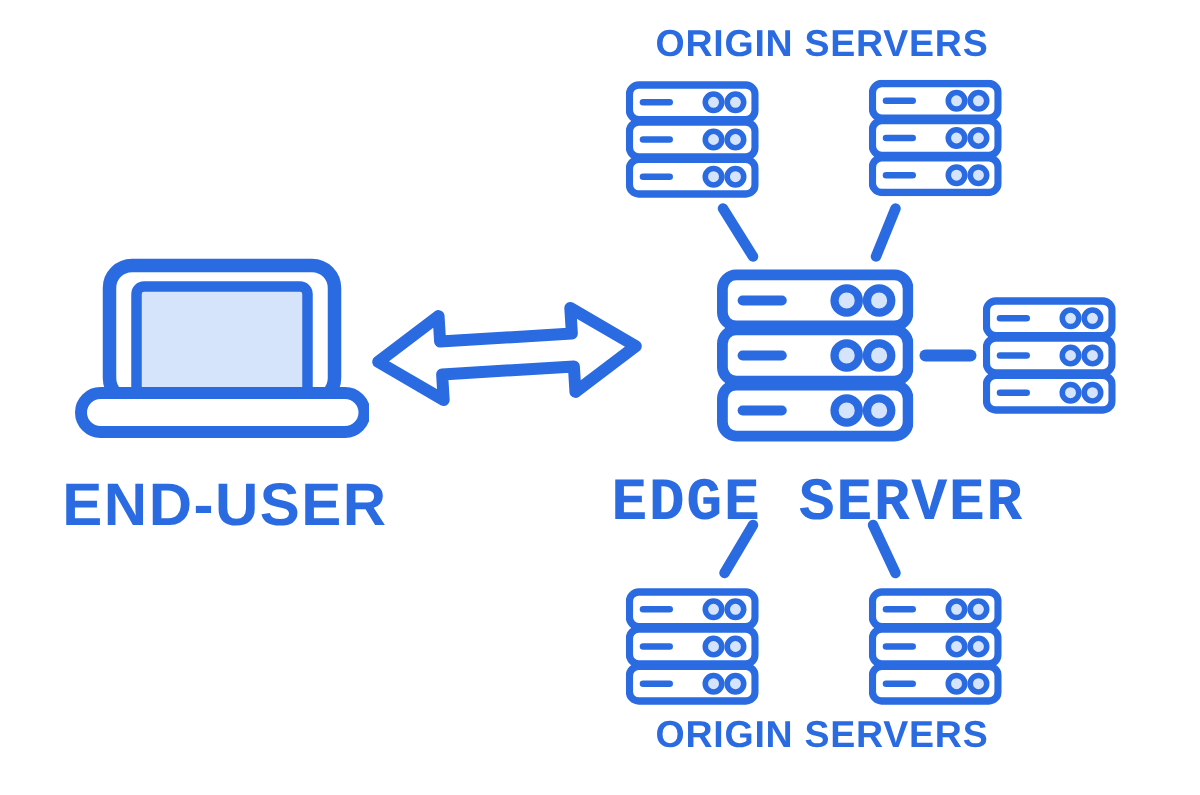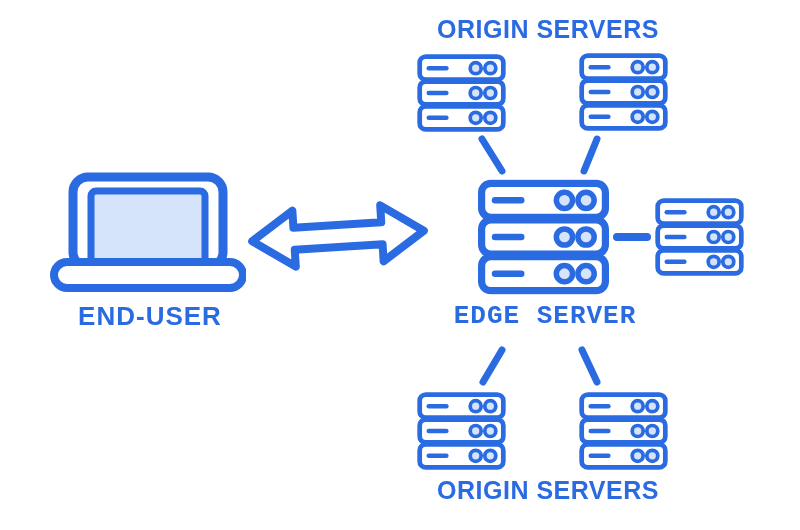--- a/index.html
+++ b/index.html
@@ -14,21 +14,21 @@
     font-family:"Liberation Sans",sans-serif;
   }
   .stage{position:absolute;inset:0;width:800px;height:384px;}
   .abs{position:absolute;}
   .node-label{
     position:absolute;text-align:center;font-weight:bold;
     color:var(--accent);letter-spacing:.5px;line-height:1.1;
     -webkit-user-select:none;user-select:none;white-space:nowrap;
   }
   .label-sm{font-size:25px;}
-  .label-lg{font-size:26px;letter-spacing:1px;}
+  .label-lg{font-size:40px;letter-spacing:1px;margin-top:13px;}
   
   .srv-row{fill:#fff;stroke:var(--accent);stroke-width:5.5;}
   .srv-dash{stroke:var(--accent);stroke-width:5;stroke-linecap:round;}
   .srv-dot{fill:var(--light-fill);stroke:var(--accent);stroke-width:4.2;}
   
   .laptop-lid{fill:none;stroke:var(--accent);stroke-width:9;}
   .laptop-screen{fill:var(--light-fill);stroke:var(--accent);stroke-width:7;}
   .laptop-base{fill:#fff;stroke:var(--accent);stroke-width:8;}
   
   .connector{stroke:var(--accent);stroke-width:7;stroke-linecap:round;fill:none;}

